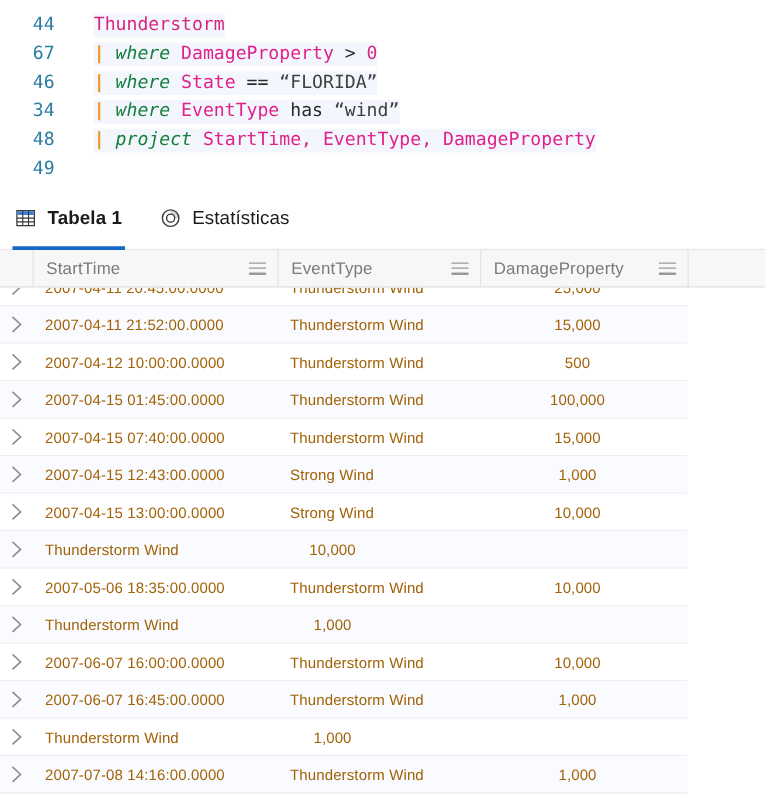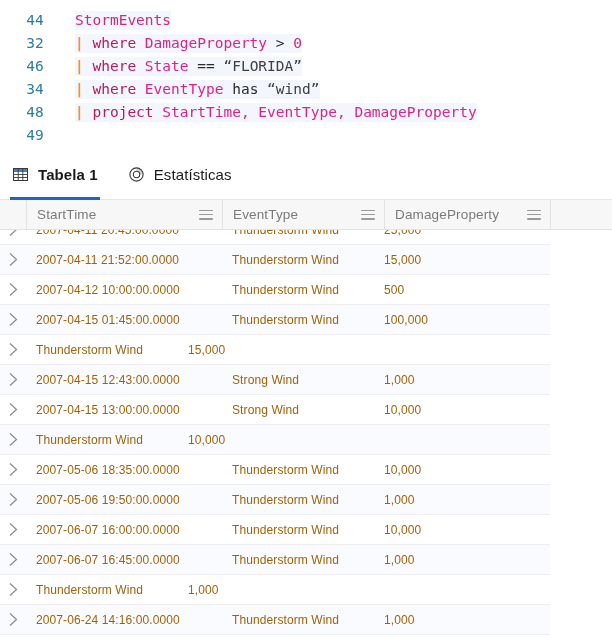--- a/index.html
+++ b/index.html
@@ -57,21 +57,21 @@
 
   .code-body .hl {
     background: #f3f6fd;
     padding: 1px 0 2px 0;
     box-decoration-break: clone;
     -webkit-box-decoration-break: clone;
   }
 
   .tok-table   { color: #d6257f; }
   .tok-col     { color: #e0218a; }
-  .tok-kw      { color: #be185d; }
+  .tok-kw      { color: #15803d; font-style: italic; }
   .tok-pipe    { color: #f0921e; font-weight: bold; }
   .tok-op      { color: #2b2b2b; }
   .tok-num     { color: #d6257f; }
   .tok-str     { color: #404040; }
   .tok-plain   { color: #1f1f1f; }
   .tok-punct   { color: #d6257f; }
 
   
   .tabs-bar {
     position: relative;
@@ -253,33 +253,33 @@
   .cell-event {
     width: 162px;
     min-width: 162px;
     padding-left: 10px;
   }
 
   .cell-damage {
     width: 166px;
     min-width: 166px;
     padding-right: 10px;
-    text-align: left;
+    text-align: center;
   }
 </style>
 </head>
 <body>
 
 <div id="app">
 
   <div class="editor">
     <div id="editor-lines">
         <div class="code-line" style="height: 9px; line-height: 9px; overflow: hidden;"></div>
-        <div class="code-line"><span class="gutter">44</span><span class="code-body"><span class="hl"><span class="tok-table">StormEvents</span></span></span></div>
-        <div class="code-line"><span class="gutter">32</span><span class="code-body"><span class="hl"><span class="tok-pipe">| </span><span class="tok-kw">where</span><span class="tok-plain"> </span><span class="tok-col">DamageProperty</span><span class="tok-plain"> </span><span class="tok-op">&gt;</span><span class="tok-plain"> </span><span class="tok-num">0</span></span></span></div>
+        <div class="code-line"><span class="gutter">44</span><span class="code-body"><span class="hl"><span class="tok-table">Thunderstorm</span></span></span></div>
+        <div class="code-line"><span class="gutter">67</span><span class="code-body"><span class="hl"><span class="tok-pipe">| </span><span class="tok-kw">where</span><span class="tok-plain"> </span><span class="tok-col">DamageProperty</span><span class="tok-plain"> </span><span class="tok-op">&gt;</span><span class="tok-plain"> </span><span class="tok-num">0</span></span></span></div>
         <div class="code-line"><span class="gutter">46</span><span class="code-body"><span class="hl"><span class="tok-pipe">| </span><span class="tok-kw">where</span><span class="tok-plain"> </span><span class="tok-col">State</span><span class="tok-plain"> </span><span class="tok-op">==</span><span class="tok-plain"> </span><span class="tok-str">“FLORIDA”</span></span></span></div>
         <div class="code-line"><span class="gutter">34</span><span class="code-body"><span class="hl"><span class="tok-pipe">| </span><span class="tok-kw">where</span><span class="tok-plain"> </span><span class="tok-col">EventType</span><span class="tok-plain"> </span><span class="tok-op">has</span><span class="tok-plain"> </span><span class="tok-str">“wind”</span></span></span></div>
         <div class="code-line"><span class="gutter">48</span><span class="code-body"><span class="hl"><span class="tok-pipe">| </span><span class="tok-kw">project</span><span class="tok-plain"> </span><span class="tok-col">StartTime</span><span class="tok-punct">, </span><span class="tok-col">EventType</span><span class="tok-punct">, </span><span class="tok-col">DamageProperty</span></span></span></div>
         <div class="code-line"><span class="gutter">49</span><span class="code-body"></span></div>
       </div>
   </div>
 
   <div class="tabs-bar">
 
     <div class="tab active">
@@ -385,20 +385,21 @@
             <div class="cell cell-start">2007-04-15 01:45:00.0000</div>
             <div class="cell cell-event">Thunderstorm Wind</div>
             <div class="cell cell-damage">100,000</div>
           </div>
           <div class="row">
             <div class="chev">
               <svg width="11" height="15" viewBox="0 0 11 15">
                 <path d="M2 1.5 L8.5 7.5 L2 13.5" fill="none" stroke="#8a8a8a" stroke-width="1.2"></path>
               </svg>
             </div>
+            <div class="cell cell-start">2007-04-15 07:40:00.0000</div>
             <div class="cell cell-event">Thunderstorm Wind</div>
             <div class="cell cell-damage">15,000</div>
           </div>
           <div class="row alt">
             <div class="chev">
               <svg width="11" height="15" viewBox="0 0 11 15">
                 <path d="M2 1.5 L8.5 7.5 L2 13.5" fill="none" stroke="#8a8a8a" stroke-width="1.2"></path>
               </svg>
             </div>
             <div class="cell cell-start">2007-04-15 12:43:00.0000</div>
@@ -433,21 +434,20 @@
             <div class="cell cell-start">2007-05-06 18:35:00.0000</div>
             <div class="cell cell-event">Thunderstorm Wind</div>
             <div class="cell cell-damage">10,000</div>
           </div>
           <div class="row alt">
             <div class="chev">
               <svg width="11" height="15" viewBox="0 0 11 15">
                 <path d="M2 1.5 L8.5 7.5 L2 13.5" fill="none" stroke="#8a8a8a" stroke-width="1.2"></path>
               </svg>
             </div>
-            <div class="cell cell-start">2007-05-06 19:50:00.0000</div>
             <div class="cell cell-event">Thunderstorm Wind</div>
             <div class="cell cell-damage">1,000</div>
           </div>
           <div class="row">
             <div class="chev">
               <svg width="11" height="15" viewBox="0 0 11 15">
                 <path d="M2 1.5 L8.5 7.5 L2 13.5" fill="none" stroke="#8a8a8a" stroke-width="1.2"></path>
               </svg>
             </div>
             <div class="cell cell-start">2007-06-07 16:00:00.0000</div>
@@ -472,21 +472,21 @@
             </div>
             <div class="cell cell-event">Thunderstorm Wind</div>
             <div class="cell cell-damage">1,000</div>
           </div>
           <div class="row alt">
             <div class="chev">
               <svg width="11" height="15" viewBox="0 0 11 15">
                 <path d="M2 1.5 L8.5 7.5 L2 13.5" fill="none" stroke="#8a8a8a" stroke-width="1.2"></path>
               </svg>
             </div>
-            <div class="cell cell-start">2007-06-24 14:16:00.0000</div>
+            <div class="cell cell-start">2007-07-08 14:16:00.0000</div>
             <div class="cell cell-event">Thunderstorm Wind</div>
             <div class="cell cell-damage">1,000</div>
           </div>
         </div>
     </div>
 
   </div>
 
 </div>
 

